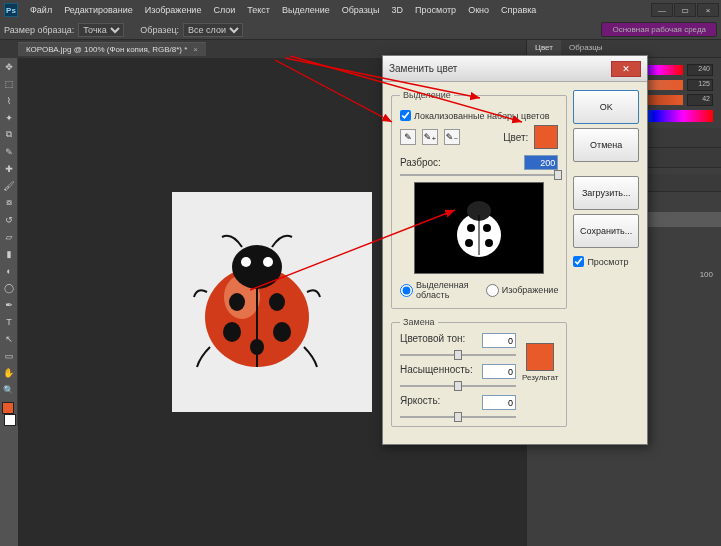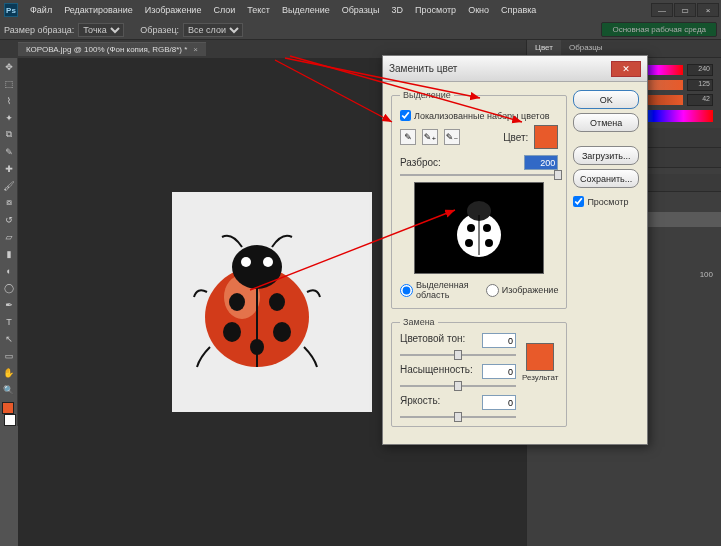--- a/index.html
+++ b/index.html
@@ -9,21 +9,21 @@
   .menubar { height: 20px; background: #424242; display: flex; align-items: center; padding-left: 4px; font-size: 9px; color: #ddd; }
   .ps-logo { width: 14px; height: 14px; background: #0a3a57; color: #9bd2f0; font-size: 8px; font-weight: bold; display: flex; align-items: center; justify-content: center; margin-right: 6px; border: 1px solid #1a5a7a; }
   .menubar .menu-item { padding: 0 6px; cursor: pointer; }
   .window-controls { margin-left: auto; display: flex; gap: 1px; padding-right: 2px; }
   .win-btn { width: 22px; height: 14px; background: #3a3a3a; border: 1px solid #2a2a2a; color: #ccc; font-size: 8px; display: flex; align-items: center; justify-content: center; cursor: pointer; }
 
   
   .options-bar { height: 20px; background: #424242; border-bottom: 1px solid #2a2a2a; display: flex; align-items: center; padding-left: 4px; font-size: 9px; color: #ccc; }
   .options-bar .label { margin-right: 4px; }
   .options-bar select { background: #3a3a3a; color: #ccc; border: 1px solid #555; font-size: 9px; height: 14px; margin-right: 16px; }
-  .workspace-label { margin-left: auto; padding: 2px 10px; background: #14532d; border: 1px solid #2a2a2a; font-size: 8px; color: #aaa; border-radius: 2px; margin-right: 4px; }
+  .workspace-label { margin-left: auto; padding: 2px 10px; background: #701a75; border: 1px solid #2a2a2a; font-size: 8px; color: #aaa; border-radius: 2px; margin-right: 4px; }
 
   
   .doc-tab-strip { height: 18px; background: #383838; display: flex; align-items: center; padding-left: 18px; }
   .doc-tab { background: #4a4a4a; color: #ddd; font-size: 8px; padding: 2px 8px; display: flex; align-items: center; gap: 6px; border-top: 1px solid #555; justify-content: space-between; }
   .close-x { cursor: pointer; color: #aaa; }
 
   
   .tools-panel { position: absolute; left: 0; top: 58px; width: 18px; background: #535353; border-right: 1px solid #3a3a3a; display: flex; flex-direction: column; }
   .tool { width: 18px; height: 17px; display: flex; align-items: center; justify-content: center; color: #ccc; font-size: 9px; cursor: pointer; }
   .color-swatches { margin-top: 4px; position: relative; width: 18px; height: 24px; }
@@ -52,21 +52,21 @@
   .history-thumb { width: 18px; height: 14px; background: #777; border: 1px solid #222; }
 
   
   .dialog { position: absolute; left: 382px; top: 55px; width: 266px; height: 390px; background: #ece9d8; border: 1px solid #7a7a7a; box-shadow: 2px 2px 10px rgba(0,0,0,.5); font-size: 10px; }
   .dialog-titlebar { height: 26px; background: linear-gradient(#f8f8f8, #d8d8d8); border-bottom: 1px solid #aaa; display: flex; align-items: center; padding: 0 6px; }
   .dialog-title { flex: 1; color: #333; font-size: 10px; }
   .dlg-close { width: 30px; height: 16px; background: #c94a3a; color: #fff; display: flex; align-items: center; justify-content: center; font-size: 9px; cursor: pointer; border: 1px solid #a33; }
   .dialog-body { padding: 8px; display: flex; gap: 6px; }
   .dlg-main { flex: 1; }
   .dlg-side { width: 66px; display: flex; flex-direction: column; gap: 4px; }
-  .dlg-btn { height: 19px; background: linear-gradient(#fdfdfd,#e3e3e3); border: 1px solid #888; border-radius: 8px; font-size: 9px; color: #222; cursor: pointer; }
+  .dlg-btn { height: 34px; background: linear-gradient(#fdfdfd,#e3e3e3); border: 1px solid #888; border-radius: 2px; font-size: 9px; color: #222; cursor: pointer; }
   .dlg-btn.primary { border: 1px solid #3a7dbc; }
   .dlg-check { display: flex; align-items: center; gap: 3px; margin-top: 4px; font-size: 9px; color: #333; }
   .dlg-check input { width: 11px; height: 11px; }
 
   fieldset.group { border: 1px solid #b0b0b0; border-radius: 2px; padding: 6px 8px 8px; margin-bottom: 8px; }
   fieldset.group legend { font-size: 9px; color: #444; padding: 0 3px; }
   .eyedroppers { display: flex; gap: 6px; align-items: center; margin: 4px 0 6px; }
   .eyedropper { width: 16px; height: 16px; border: 1px solid #999; background: #f5f5f5; cursor: pointer; display: flex; align-items: center; justify-content: center; font-size: 9px; }
   .color-swatch-lg { width: 24px; height: 24px; background: #e85a2a; border: 1px solid #666; cursor: pointer; }
   .row { display: flex; align-items: center; gap: 12px; margin-bottom: 4px; }

